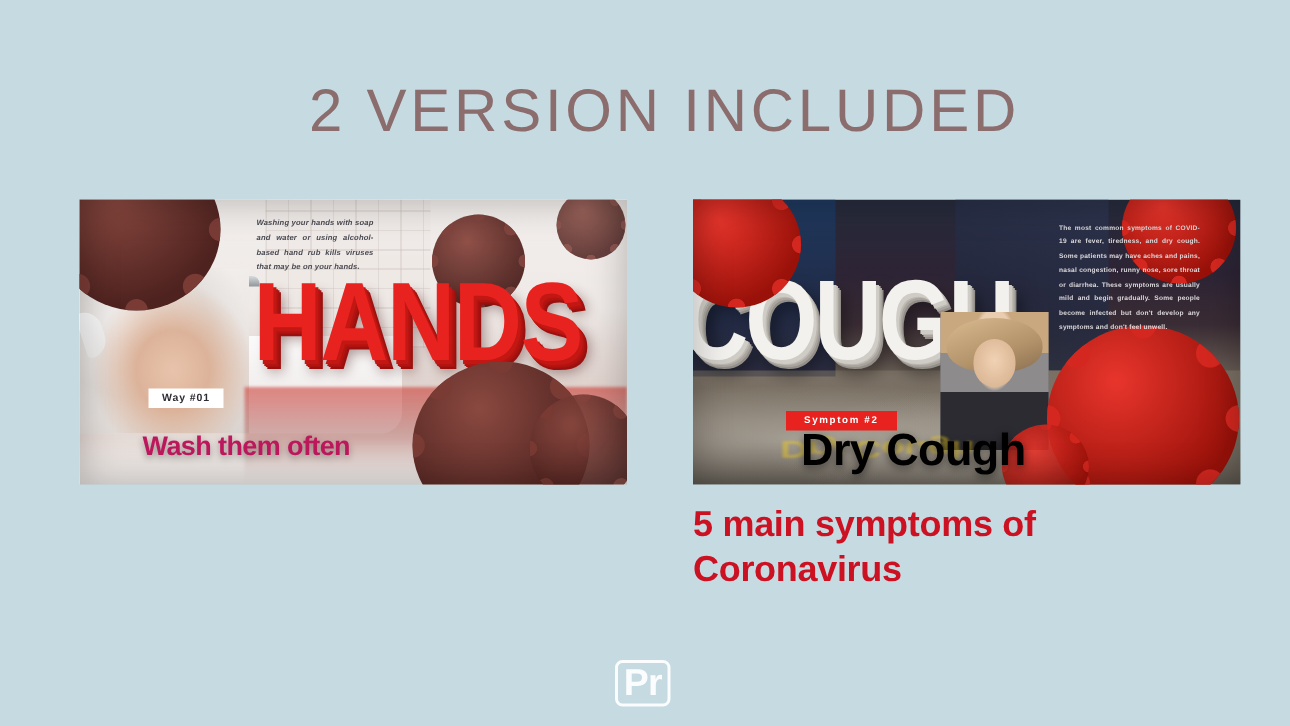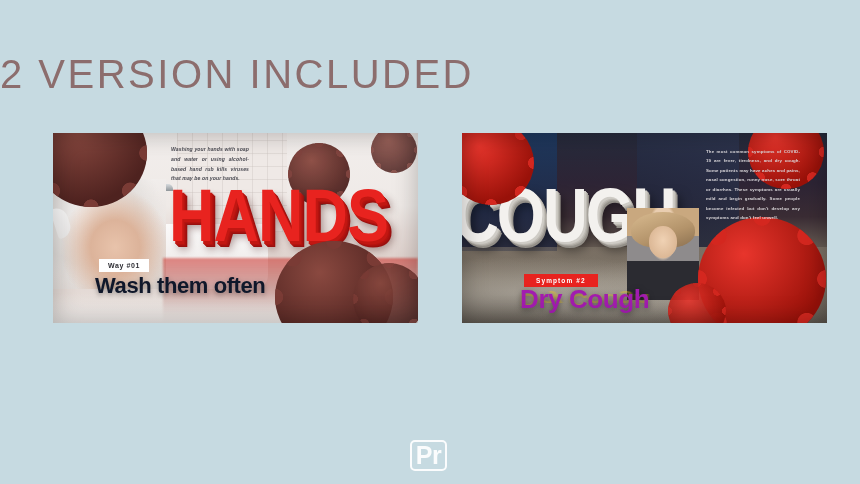--- a/index.html
+++ b/index.html
@@ -13,26 +13,27 @@
     font-family: "Liberation Sans", sans-serif;
     position: relative;
   }
 
   
   .page-title {
     position: absolute;
     top: 52px;
     left: 0;
     width: 860px;
-    text-align: left;
+    text-align: center;
     font-size: 40px;
     letter-spacing: 2.5px;
     font-weight: 400;
     color: #8c6d6d;
     font-family: "Liberation Sans", sans-serif;
+    padding-left: 26px;
   }
 
   
   .card {
     position: absolute;
     top: 133px;
   }
   .card-left  { left: 53px;  }
   .card-right { left: 462px; }
 
@@ -147,22 +148,22 @@
     transform: scaleY(1.18);
     transform-origin: left top;
   }
   .way-badge {
     position:absolute; left:46px; top:126px;
     background:#ffffff; color:#2d2d33;
     font-size:7px; font-weight:600; letter-spacing:.6px;
     padding:3px 9px;
   }
   .wash-line {
-    position:absolute; left:42px; top:140px;
-    color:#0f172a; font-size:22px; font-weight:800; letter-spacing:-0.4px;
+    position:absolute; left:42px; top:154px;
+    color:#be185d; font-size:18px; font-weight:800; letter-spacing:-0.4px;
     text-shadow: 0 2px 5px rgba(0,0,0,.35);
   }
 
   
   .cough-bg {
     position:absolute; inset:0;
     background:
       linear-gradient(180deg,#262b3c 0%,#2d2435 26%,#3a2c34 44%,#6c6157 62%,#8a7f70 78%,#6e675d 100%);
   }
   .cough-bg:before {
@@ -216,22 +217,22 @@
     font-size:4.4px; line-height:2.15; color:#dcd9dc;
     font-weight:600; text-align: justify; letter-spacing:.15px;
   }
   .symptom-badge {
     position:absolute; left:62px; top:141px;
     background:#e8231f; color:#ffffff;
     font-size:6.5px; font-weight:700; letter-spacing:1.1px;
     padding:3px 12px;
   }
   .dry-cough {
-    position:absolute; left:58px; top:151px;
-    color:#a21caf; font-size:26px; font-weight:900; letter-spacing:-0.4px;
+    position:absolute; left:72px; top:151px;
+    color:#000000; font-size:30px; font-weight:900; letter-spacing:-0.4px;
     text-shadow: 0 2px 6px rgba(0,0,0,.5);
   }
   .dry-cough-reflect {
     position:absolute; left:58px; top:176px;
     color:rgba(251,213,21,.42); font-size:26px; font-weight:900;
     letter-spacing:-0.4px; transform: scaleY(-0.62); transform-origin: top left;
     filter: blur(1.1px);
   }
 
   
@@ -359,17 +360,18 @@
       </div>
 
     <div class="para-right">The most common symptoms of COVID-19 are fever, tiredness, and dry cough. Some patients may have aches and pains, nasal congestion, runny nose, sore throat or diarrhea. These symptoms are usually mild and begin gradually. Some people become infected but don't develop any symptoms and don't feel unwell.</div>
 
     <div class="symptom-badge">Symptom #2</div>
     <div class="dry-cough-reflect">Dry Cough</div>
     <div class="dry-cough">Dry Cough</div>
     <div class="vignette"></div>
   </div>
 
+  <div class="caption">5 main symptoms of Coronavirus</div>
 </div>
 
 <div class="watermark">
   <span class="wm-pr">Pr</span>
 </div>
 
 </body></html>

